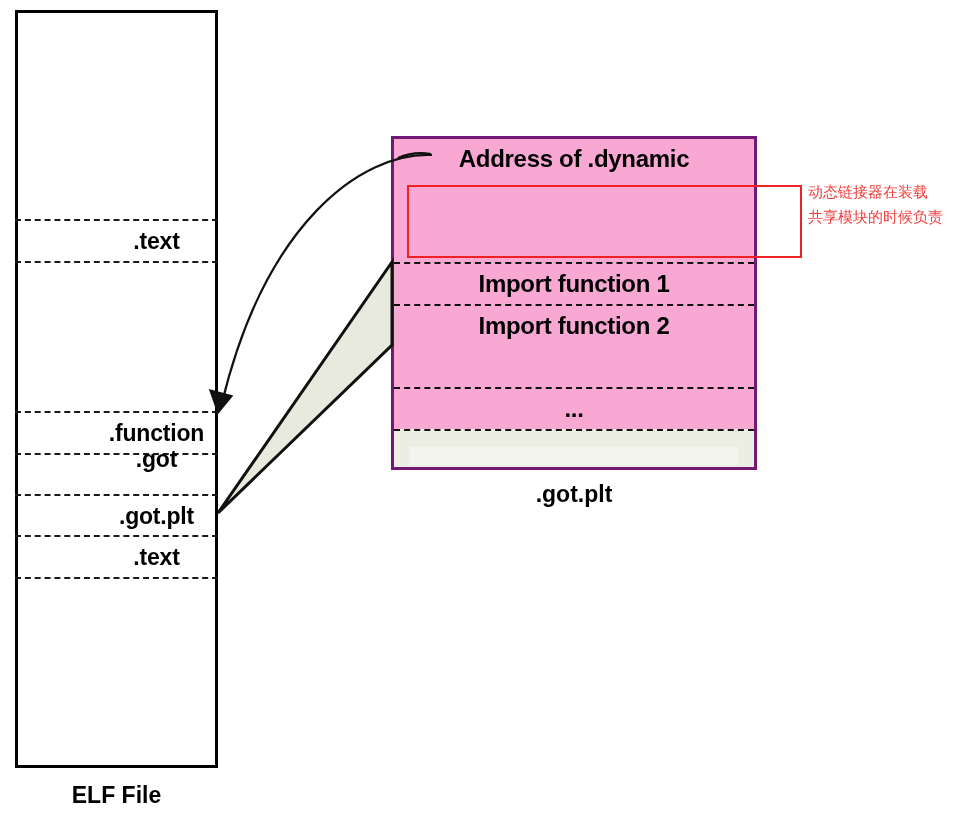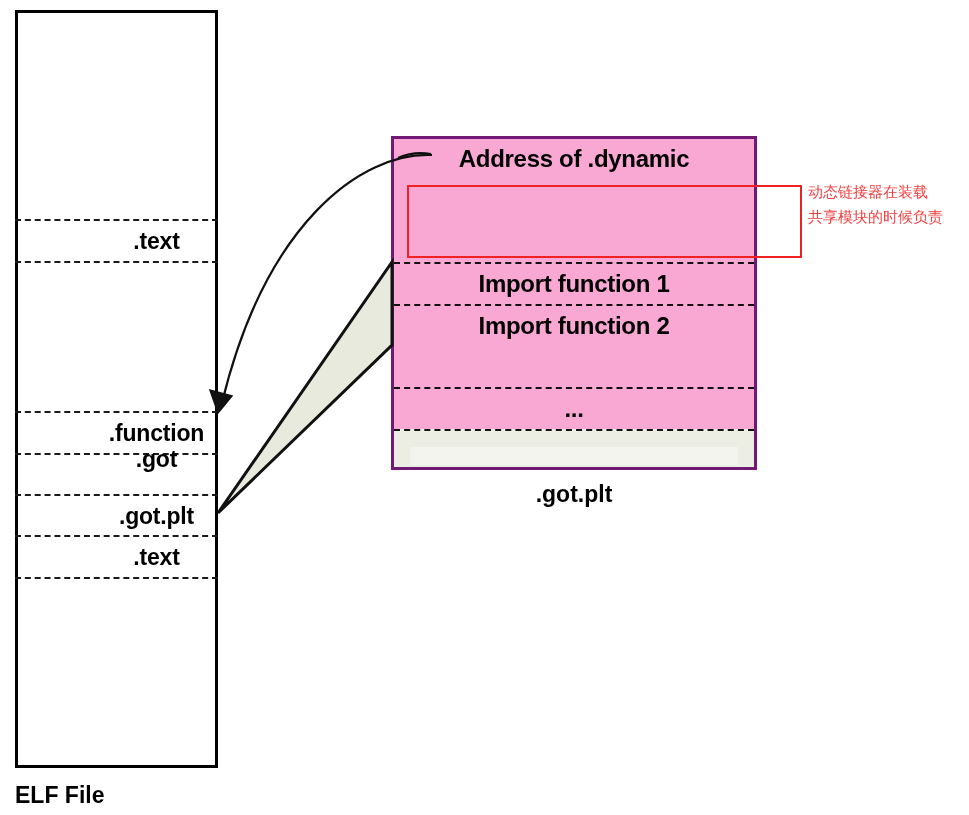--- a/index.html
+++ b/index.html
@@ -43,21 +43,21 @@
     color: #000000;
     letter-spacing: -0.2px;
     white-space: nowrap;
     margin-left: 40px;
   }
   #elf-caption {
     position: absolute;
     left: 15px;
     width: 203px;
     top: 782px;
-    text-align: left;
+    text-align: center;
     font-size: 23px;
     font-weight: bold;
     color: #000000;
   }
 
   
   #got-box {
     position: absolute;
     left: 391px;
     top: 136px;

